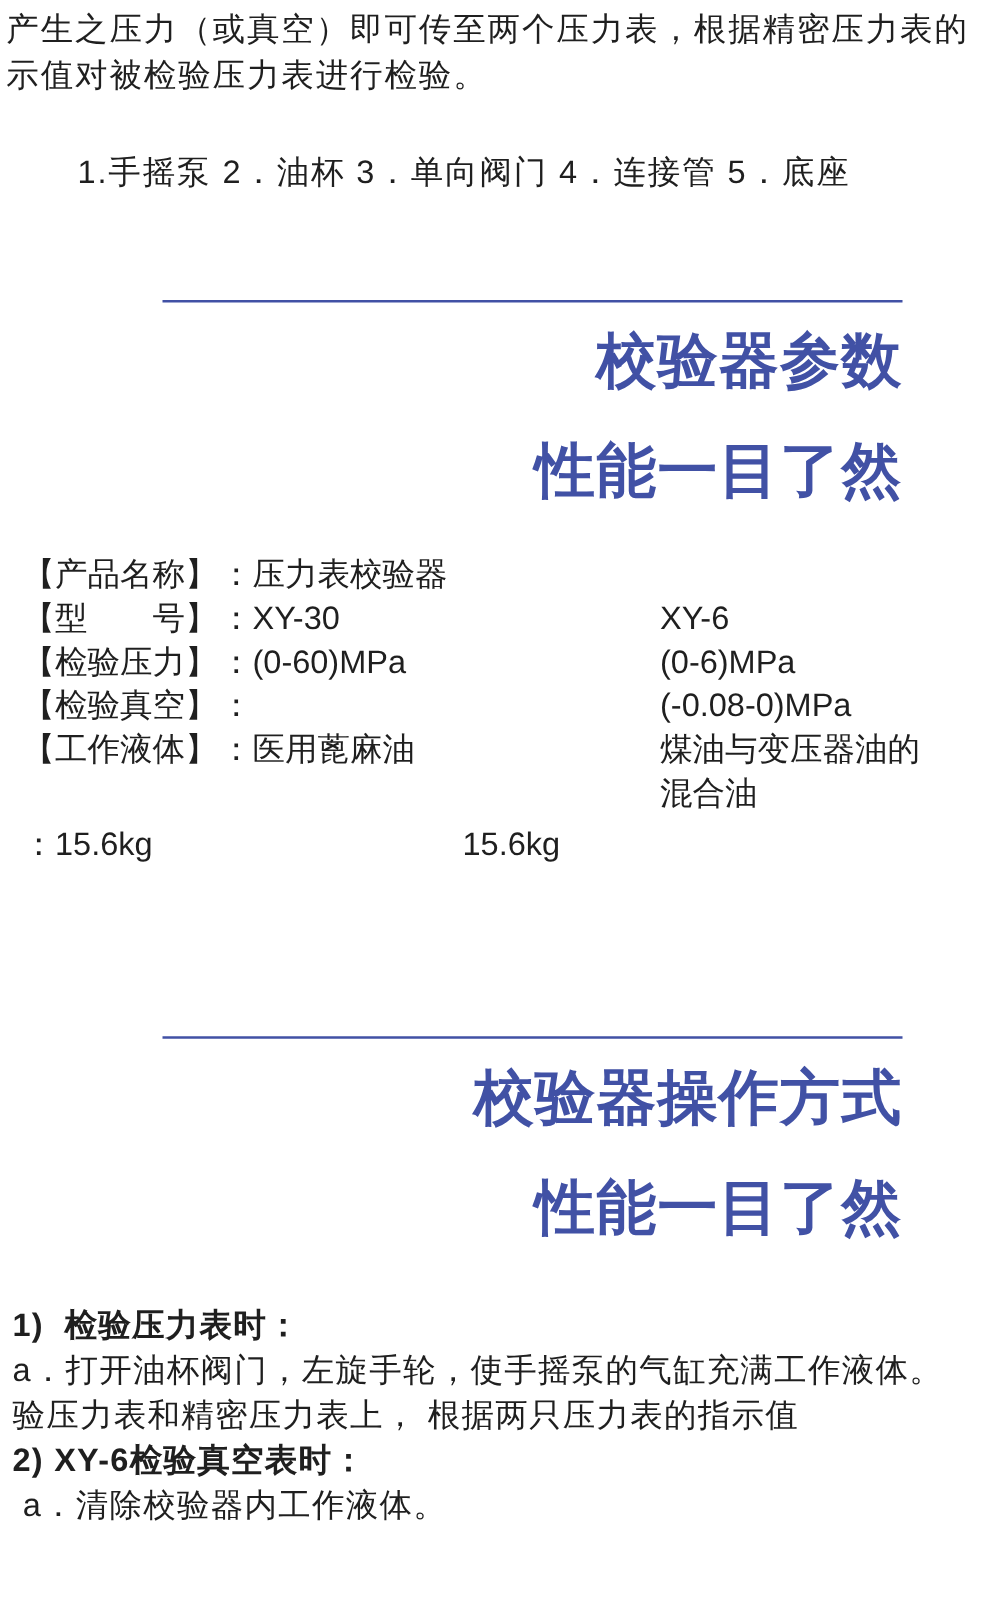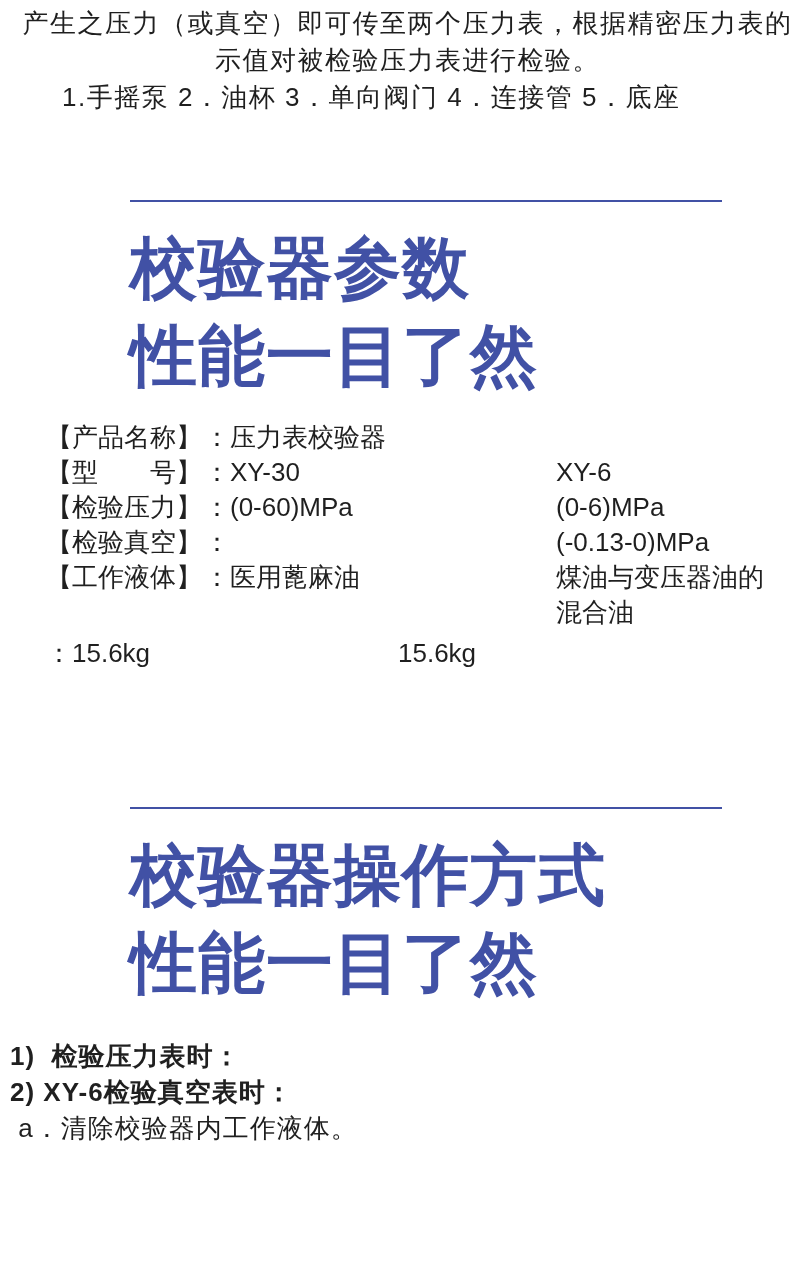--- a/index.html
+++ b/index.html
@@ -6,36 +6,36 @@
   * { box-sizing: border-box; }
   html, body { margin: 0; padding: 0; background: #ffffff; }
   body {
     width: 800px; height: 1288px; overflow: hidden;
     color: var(--ink);
     font-family: "Liberation Sans", "DejaVu Sans", sans-serif;
   }
 
   
   .intro { padding-top: 5px; font-size: 26px; line-height: 37px; letter-spacing: 1.5px; }
-  .intro-line { padding-left: 15px; white-space: pre; text-align: center; }
-  .parts-line { padding-left: 62px; white-space: pre; }
+  .intro-line { padding-left: 5px; white-space: pre; }
+  .parts-line { padding-left: 62px; white-space: pre; margin-top: 40px; }
 
   
   .divider { margin-left: 130px; width: 592px; height: 0; border-top: 2px solid var(--accent); }
   .divider-1 { margin-top: 84px; }
   .divider-2 { margin-top: 136px; }
   .heading {
-    margin-top: 22px; margin-left: 130px; width: 592px;
-    text-align: left; color: var(--accent);
-    font-weight: 900; font-size: 67px; line-height: 88px; letter-spacing: 1px;
+    margin-top: 4px; margin-left: 130px; width: 592px;
+    text-align: right; color: var(--accent);
+    font-weight: 900; font-size: 48px; line-height: 88px; letter-spacing: 1px;
     white-space: nowrap;
   }
 
   
-  .specs { margin-top: 20px; padding-left: 46px; font-size: 26px; line-height: 35px; }
+  .specs { margin-top: 20px; padding-left: 18px; font-size: 26px; line-height: 35px; }
   .spec-row { display: flex; align-items: flex-start; }
   .spec-row-last { margin-top: 6px; }
   .spec-label { width: 158px; flex: none; white-space: pre; }
   .spec-colon { width: 26px; flex: none; }
   .spec-col1 { width: 326px; flex: none; white-space: pre; }
   .spec-col2 { width: 225px; flex: none; }
 
   
   .instructions { margin-top: 31px; padding-left: 10px; font-size: 26px; line-height: 36px; letter-spacing: 1px; }
   .inst-line { white-space: pre; }
@@ -75,21 +75,21 @@
     <div class="spec-row">
       <span class="spec-label">【检验压力】</span>
       <span class="spec-colon">：</span>
       <span class="spec-col1">(0-60)MPa</span>
       <span class="spec-col2">(0-6)MPa</span>
     </div>
     <div class="spec-row">
       <span class="spec-label">【检验真空】</span>
       <span class="spec-colon">：</span>
       <span class="spec-col1"></span>
-      <span class="spec-col2">(-0.13-0)MPa</span>
+      <span class="spec-col2">(-0.08-0)MPa</span>
     </div>
     <div class="spec-row">
       <span class="spec-label">【工作液体】</span>
       <span class="spec-colon">：</span>
       <span class="spec-col1">医用蓖麻油</span>
       <span class="spec-col2">煤油与变压器油的混合油</span>
     </div>
     <div class="spec-row spec-row-last">
       <span class="spec-colon">：</span>
       <span class="spec-col1">15.6kg</span>
@@ -99,17 +99,19 @@
 
   <div class="divider divider-2"></div>
 
   <div class="heading">
     <div>校验器操作方式</div>
     <div>性能一目了然</div>
   </div>
 
   <div class="instructions">
     <div class="inst-line inst-bold">1)  检验压力表时：</div>
+    <div class="inst-line">a．打开油杯阀门，左旋手轮，使手摇泵的气缸充满工作液体。</div>
+    <div class="inst-line">验压力表和精密压力表上， 根据两只压力表的指示值</div>
     <div class="inst-line inst-bold">2) XY-6检验真空表时：</div>
     <div class="inst-line"> a．清除校验器内工作液体。</div>
   </div>
 
 </div>
 
 </body></html>

